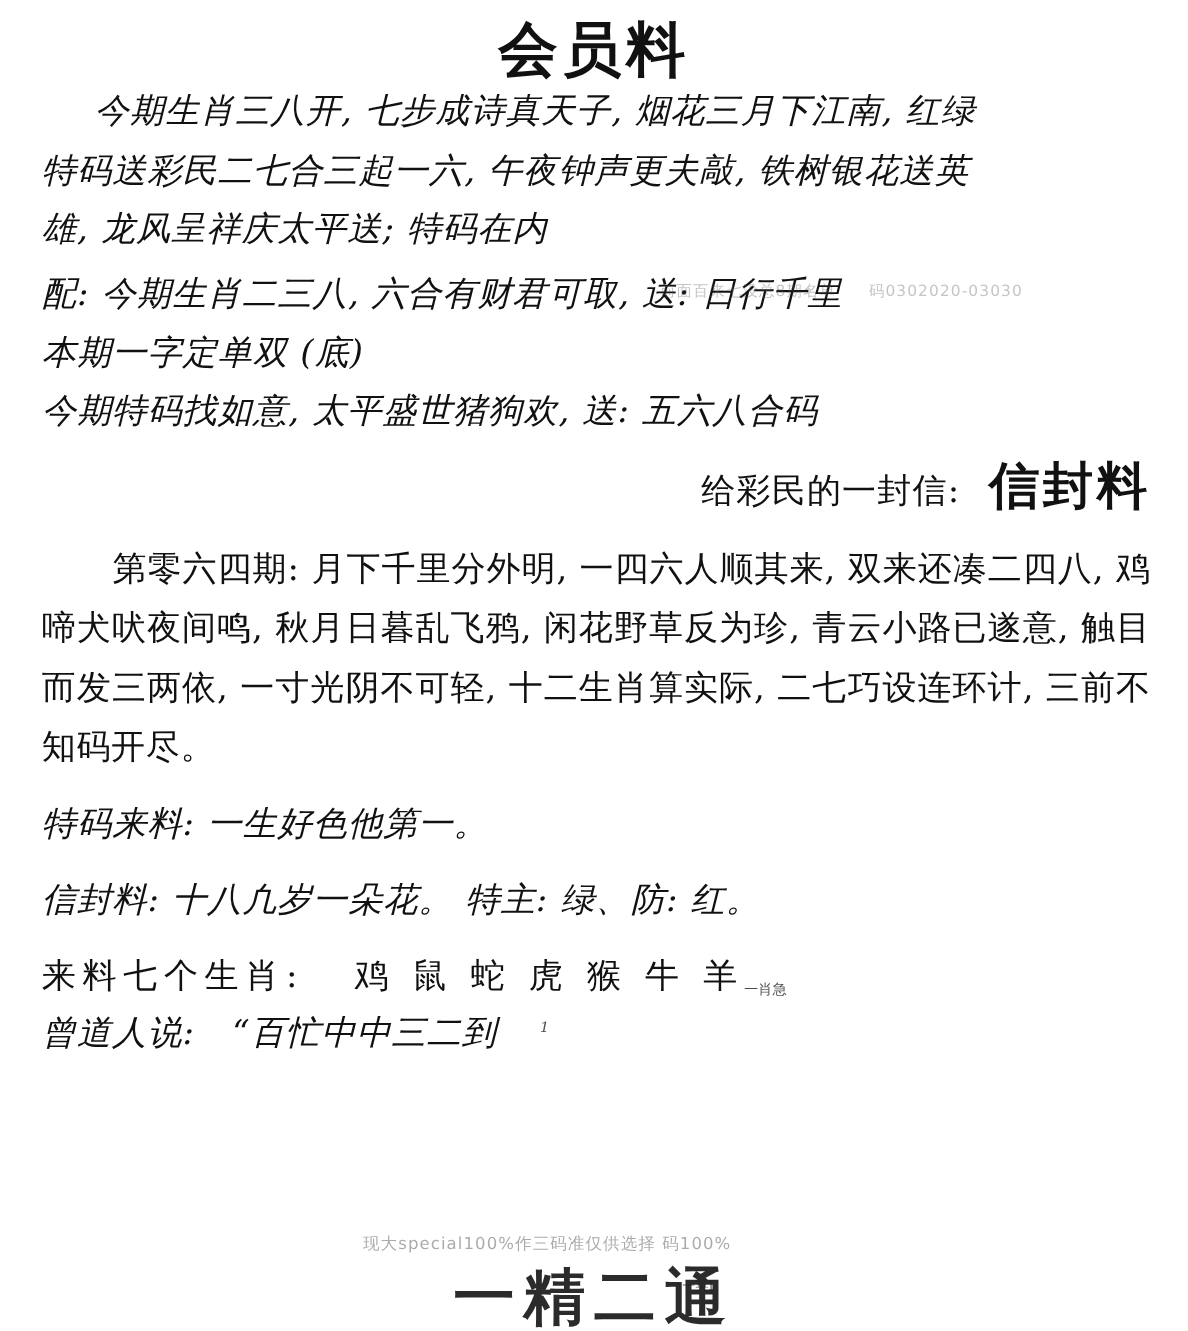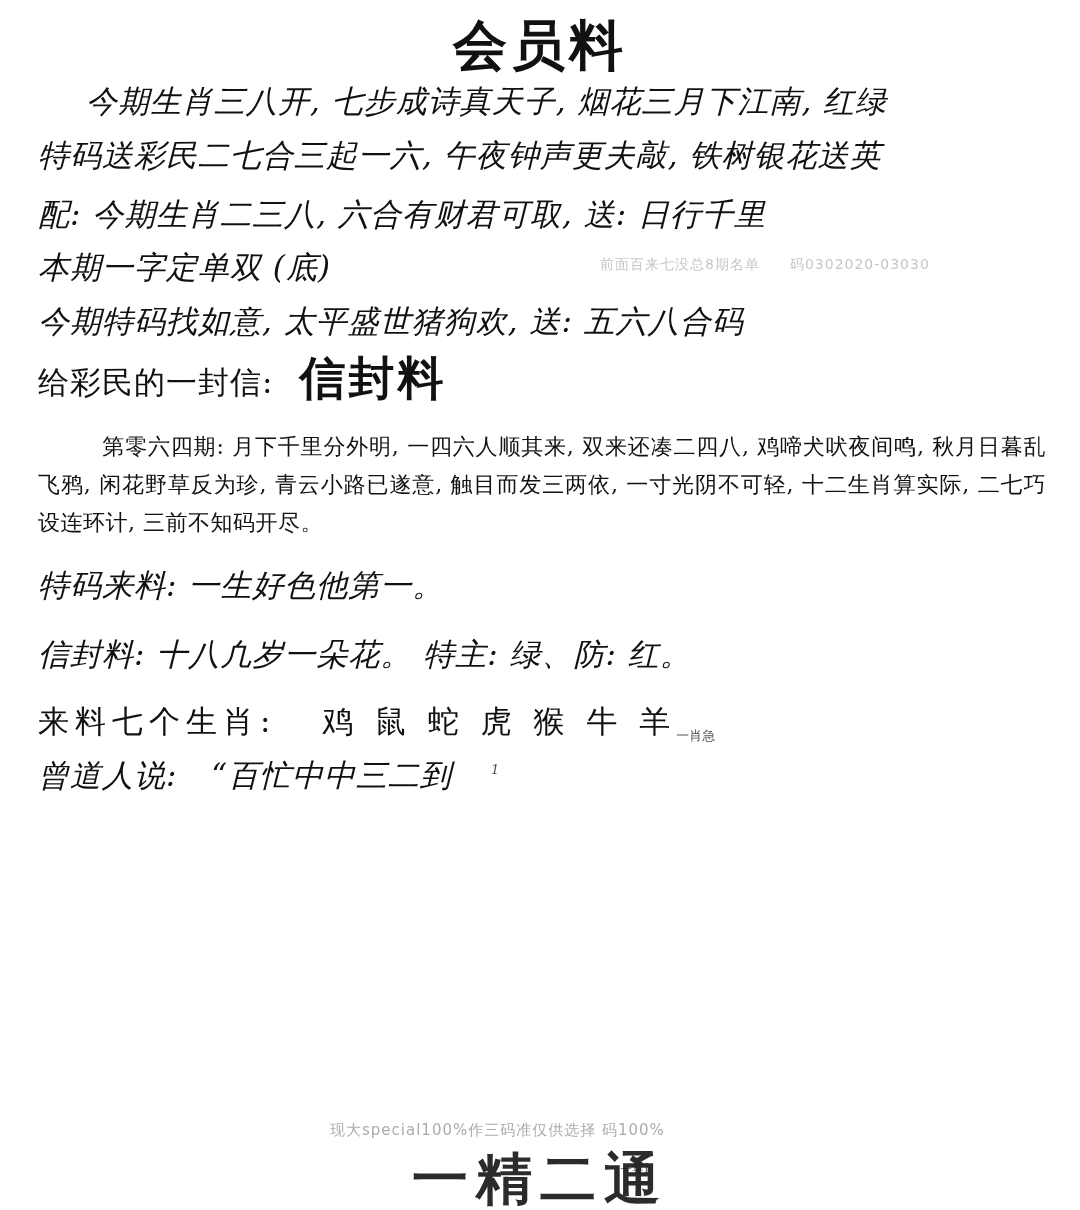--- a/index.html
+++ b/index.html
@@ -37,21 +37,21 @@
 
   .line {
     font-size: 31px;
     line-height: 1.72;
     letter-spacing: 1px;
     white-space: nowrap;
     font-style: italic;
   }
 
   .para {
-    font-size: 22px;
+    font-size: 31px;
     line-height: 1.74;
     letter-spacing: 0.5px;
     text-align: justify;
     text-justify: inter-character;
   }
   .para .indent {
     display: inline-block;
     width: 64px;
   }
 
@@ -59,20 +59,22 @@
     font-size: 46px;
     font-weight: 700;
     letter-spacing: 3px;
     font-family: "DejaVu Sans", "Liberation Sans", sans-serif;
   }
 
   .row-inline {
     display: flex;
     align-items: flex-end;
     gap: 26px;
+    margin-top: 10px;
+    justify-content: flex-end;
   }
   .row-inline .lead {
     font-size: 31px;
     letter-spacing: 1px;
     padding-bottom: 6px;
   }
 
   .ghost-text {
     position: absolute;
     color: #5a5a64;
@@ -164,20 +166,21 @@
 <body>
 
 <div class="page">
 
   <div class="title-main">会员料</div>
 
   <div class="body-block">
 
     <div class="line" style="padding-left:48px">今期生肖三八开, 七步成诗真天子,  烟花三月下江南, 红绿</div>
     <div class="line">特码送彩民二七合三起一六, 午夜钟声更夫敲,  铁树银花送英</div>
+    <div class="line">雄, 龙风呈祥庆太平送; 特码在内</div>
 
     <div class="line" style="margin-top:6px">配: 今期生肖二三八, 六合有财君可取, 送: 日行千里</div>
     <div class="line">本期一字定单双 (底)</div>
     <div class="line">今期特码找如意, 太平盛世猪狗欢,  送: 五六八合码</div>
 
     <div class="row-inline">
       <span class="lead">给彩民的一封信:</span>
       <span class="sub-title">信封料</span>
     </div>
 

